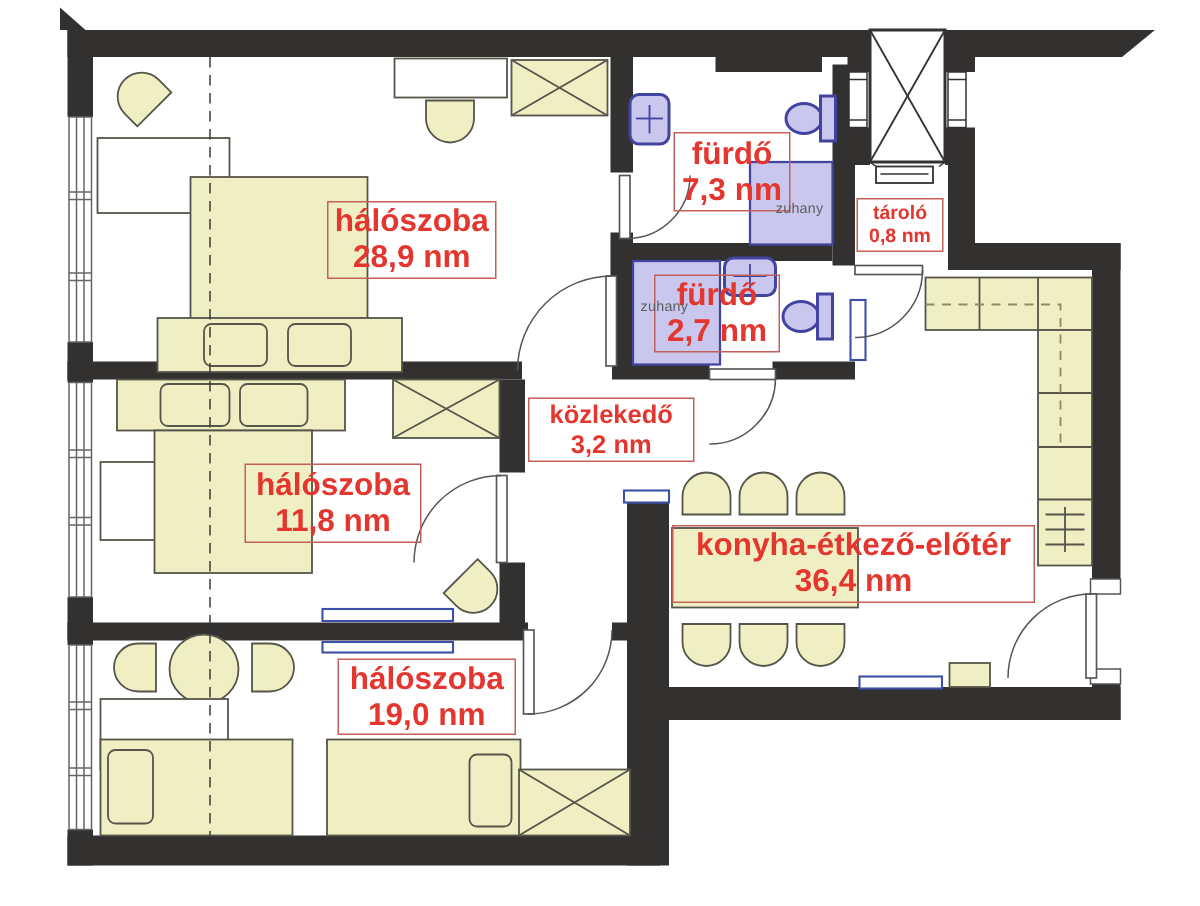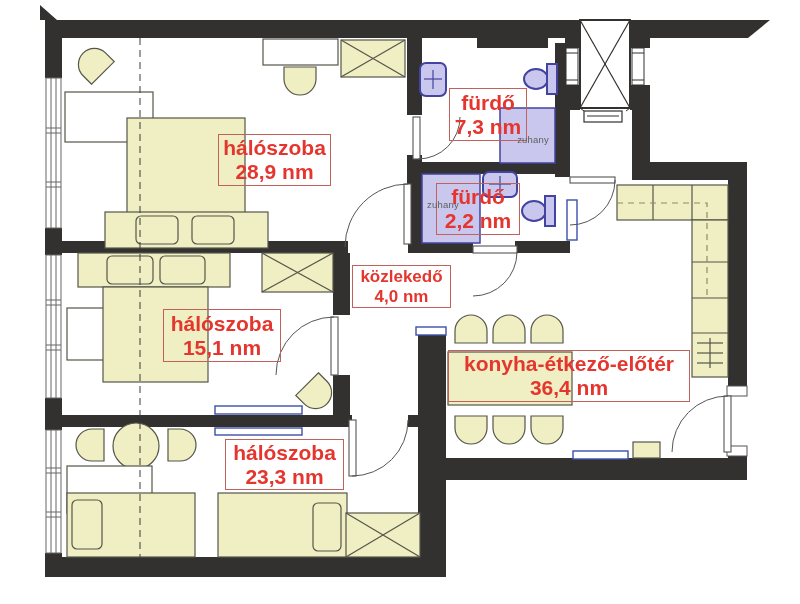--- a/index.html
+++ b/index.html
@@ -256,39 +256,43 @@
 </svg>
 
   <div class="room-label lbl-lg" style="left:218px;top:134px;width:113px;height:52px">
     <span>hálószoba</span>
     <span>28,9 nm</span>
   </div>
   <div class="room-label lbl-lg" style="left:449px;top:88px;width:78px;height:53px">
     <span>fürdő</span>
     <span>7,3 nm</span>
   </div>
+  <div class="room-label lbl-sm" style="left:571px;top:132px;width:58px;height:36px">
+    <span>tároló</span>
+    <span>0,8 nm</span>
+  </div>
   <div class="room-label lbl-lg" style="left:436px;top:183px;width:84px;height:52px">
     <span>fürdő</span>
-    <span>2,2 nm</span>
-  </div>
-  <div class="room-label lbl-md" style="left:352px;top:265px;width:99px;height:43px">
+    <span>2,7 nm</span>
+  </div>
+  <div class="room-label lbl-md" style="left:352px;top:265px;width:111px;height:43px">
     <span>közlekedő</span>
-    <span>4,0 nm</span>
+    <span>3,2 nm</span>
   </div>
   <div class="room-label lbl-lg" style="left:163px;top:309px;width:118px;height:53px">
     <span>hálószoba</span>
-    <span>15,1 nm</span>
+    <span>11,8 nm</span>
   </div>
   <div class="room-label lbl-lg" style="left:448px;top:350px;width:242px;height:52px">
     <span>konyha-étkező-előtér</span>
     <span>36,4 nm</span>
   </div>
   <div class="room-label lbl-lg" style="left:225px;top:439px;width:119px;height:51px">
     <span>hálószoba</span>
-    <span>23,3 nm</span>
+    <span>19,0 nm</span>
   </div>
 
   <div class="shower-label" style="left:505px;top:134px;width:44px;text-align:right">
     <span>zuhany</span>
   </div>
   <div class="shower-label" style="left:427px;top:199px;width:44px;text-align:left">
     <span>zuhany</span>
   </div>
 </div>
 

